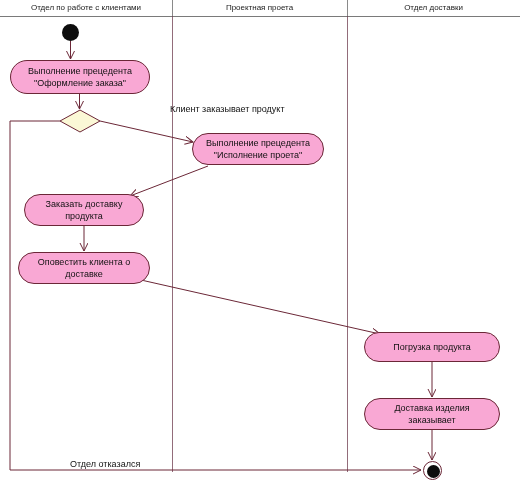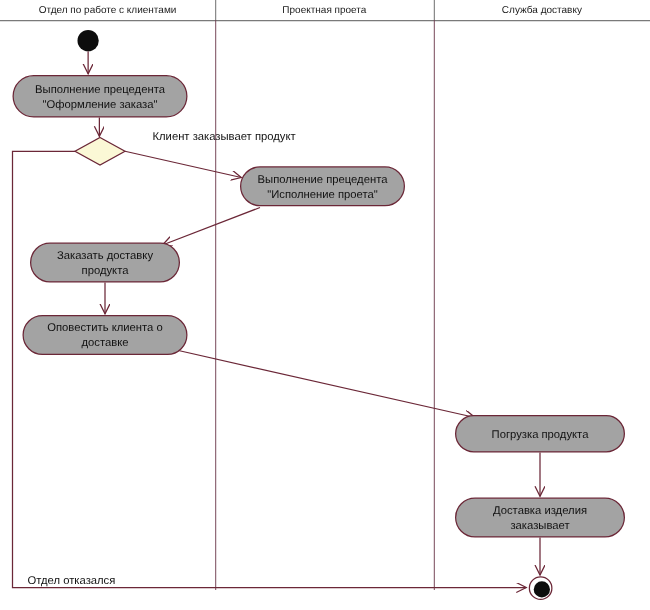--- a/index.html
+++ b/index.html
@@ -56,21 +56,21 @@
     left: 0;
     top: 0;
     width: 520px;
     height: 488px;
     pointer-events: none;
   }
   
   .activity {
     position: absolute;
     box-sizing: border-box;
-    background: #a3a3a3;
+    background: #f9a8d4;
     border: 1px solid #6b2737;
     border-radius: 17px;
     display: flex;
     align-items: center;
     justify-content: center;
     text-align: center;
     font-size: 9px;
     line-height: 12px;
     color: #111111;
     padding: 0 6px;
@@ -101,32 +101,33 @@
     height: 13px;
     border-radius: 50%;
     background: #0d0d0d;
   }
   
   .edge-label {
     position: absolute;
     font-size: 9px;
     color: #111111;
     white-space: nowrap;
+    margin-left: 48px;
   }
 </style>
 </head>
 <body>
 
 <div id="diagram-root">
 
   <div class="lane-header-band"></div>
 
   <div class="lane-header" style="left:0px; width:172px;">Отдел по работе с клиентами</div>
   <div class="lane-header" style="left:172px; width:175px;">Проектная проета</div>
-  <div class="lane-header" style="left:347px; width:173px;">Служба доставку</div>
+  <div class="lane-header" style="left:347px; width:173px;">Отдел доставки</div>
 
   <div class="lane-sep" style="left:172px; top:0px; height:16px;"></div>
   <div class="lane-sep" style="left:347px; top:0px; height:16px;"></div>
 
   <div class="lane-divider" style="left:172px; top:16px; height:456px;"></div>
   <div class="lane-divider" style="left:347px; top:16px; height:456px;"></div>
 
   <svg id="edge-layer" viewBox="0 0 520 488" xmlns="http://www.w3.org/2000/svg">
     <defs>
       <marker id="arrowopen" markerWidth="10" markerHeight="10" refX="8" refY="4" orient="auto" markerUnits="userSpaceOnUse">

